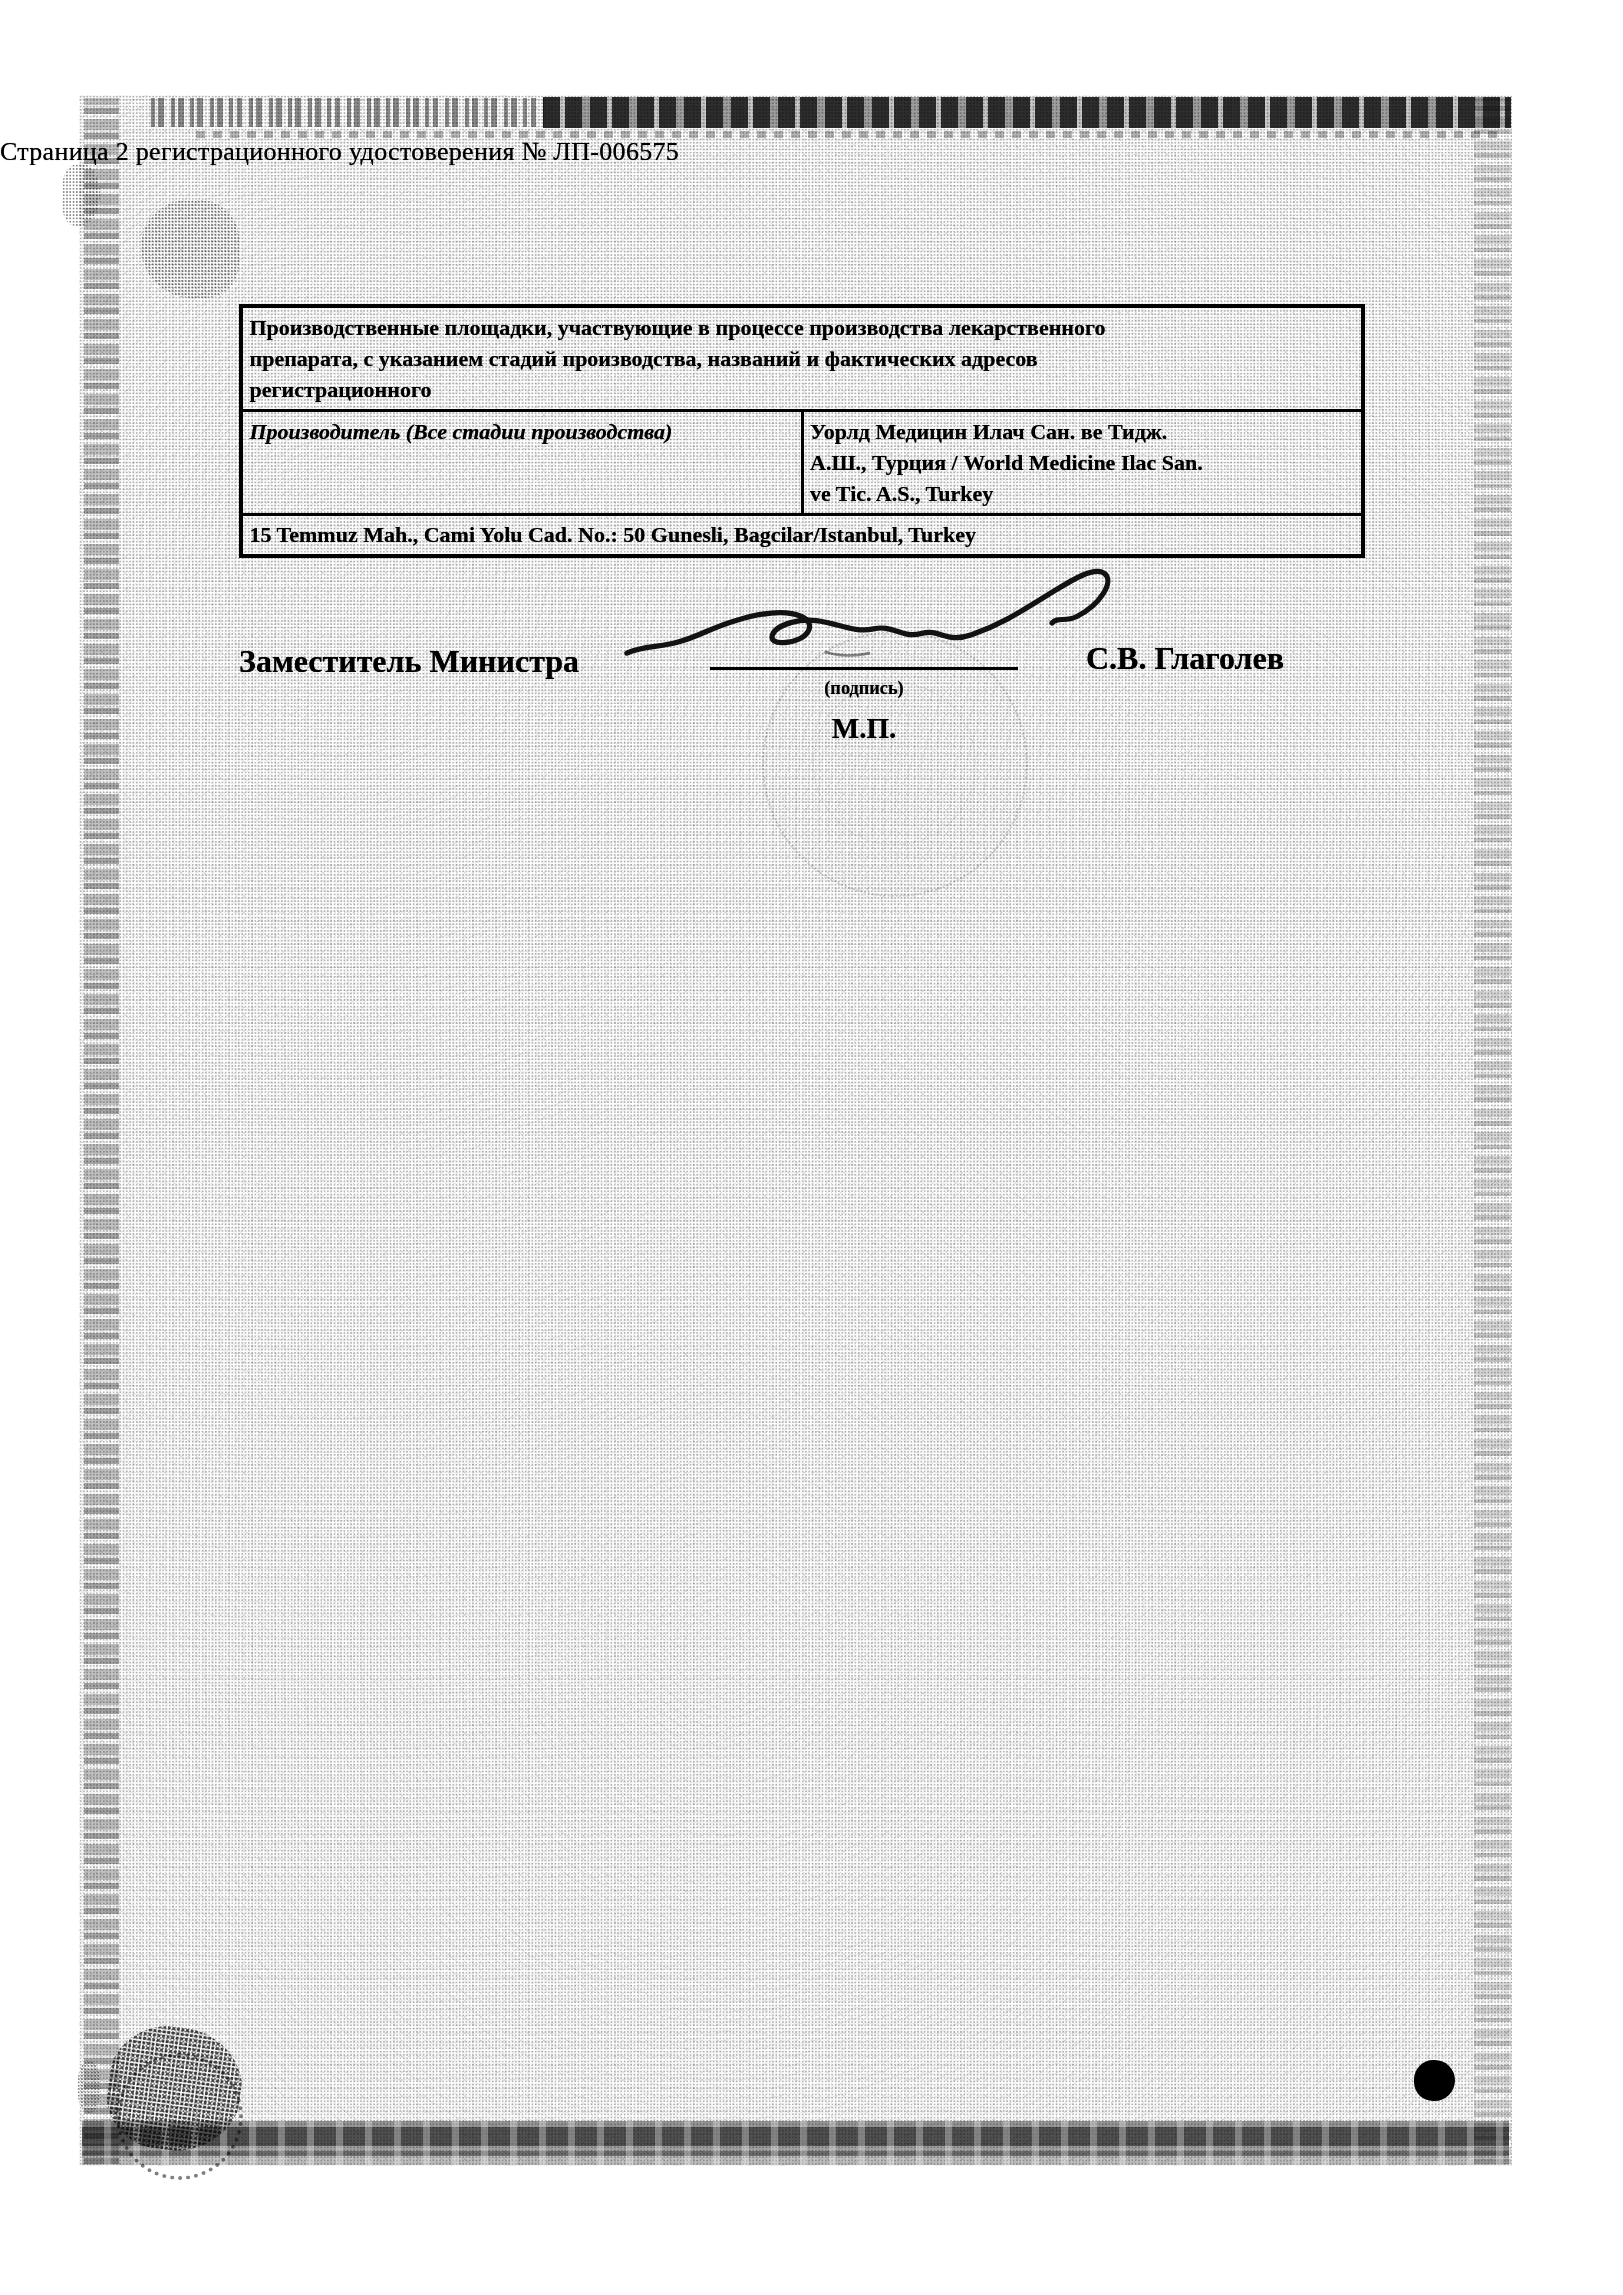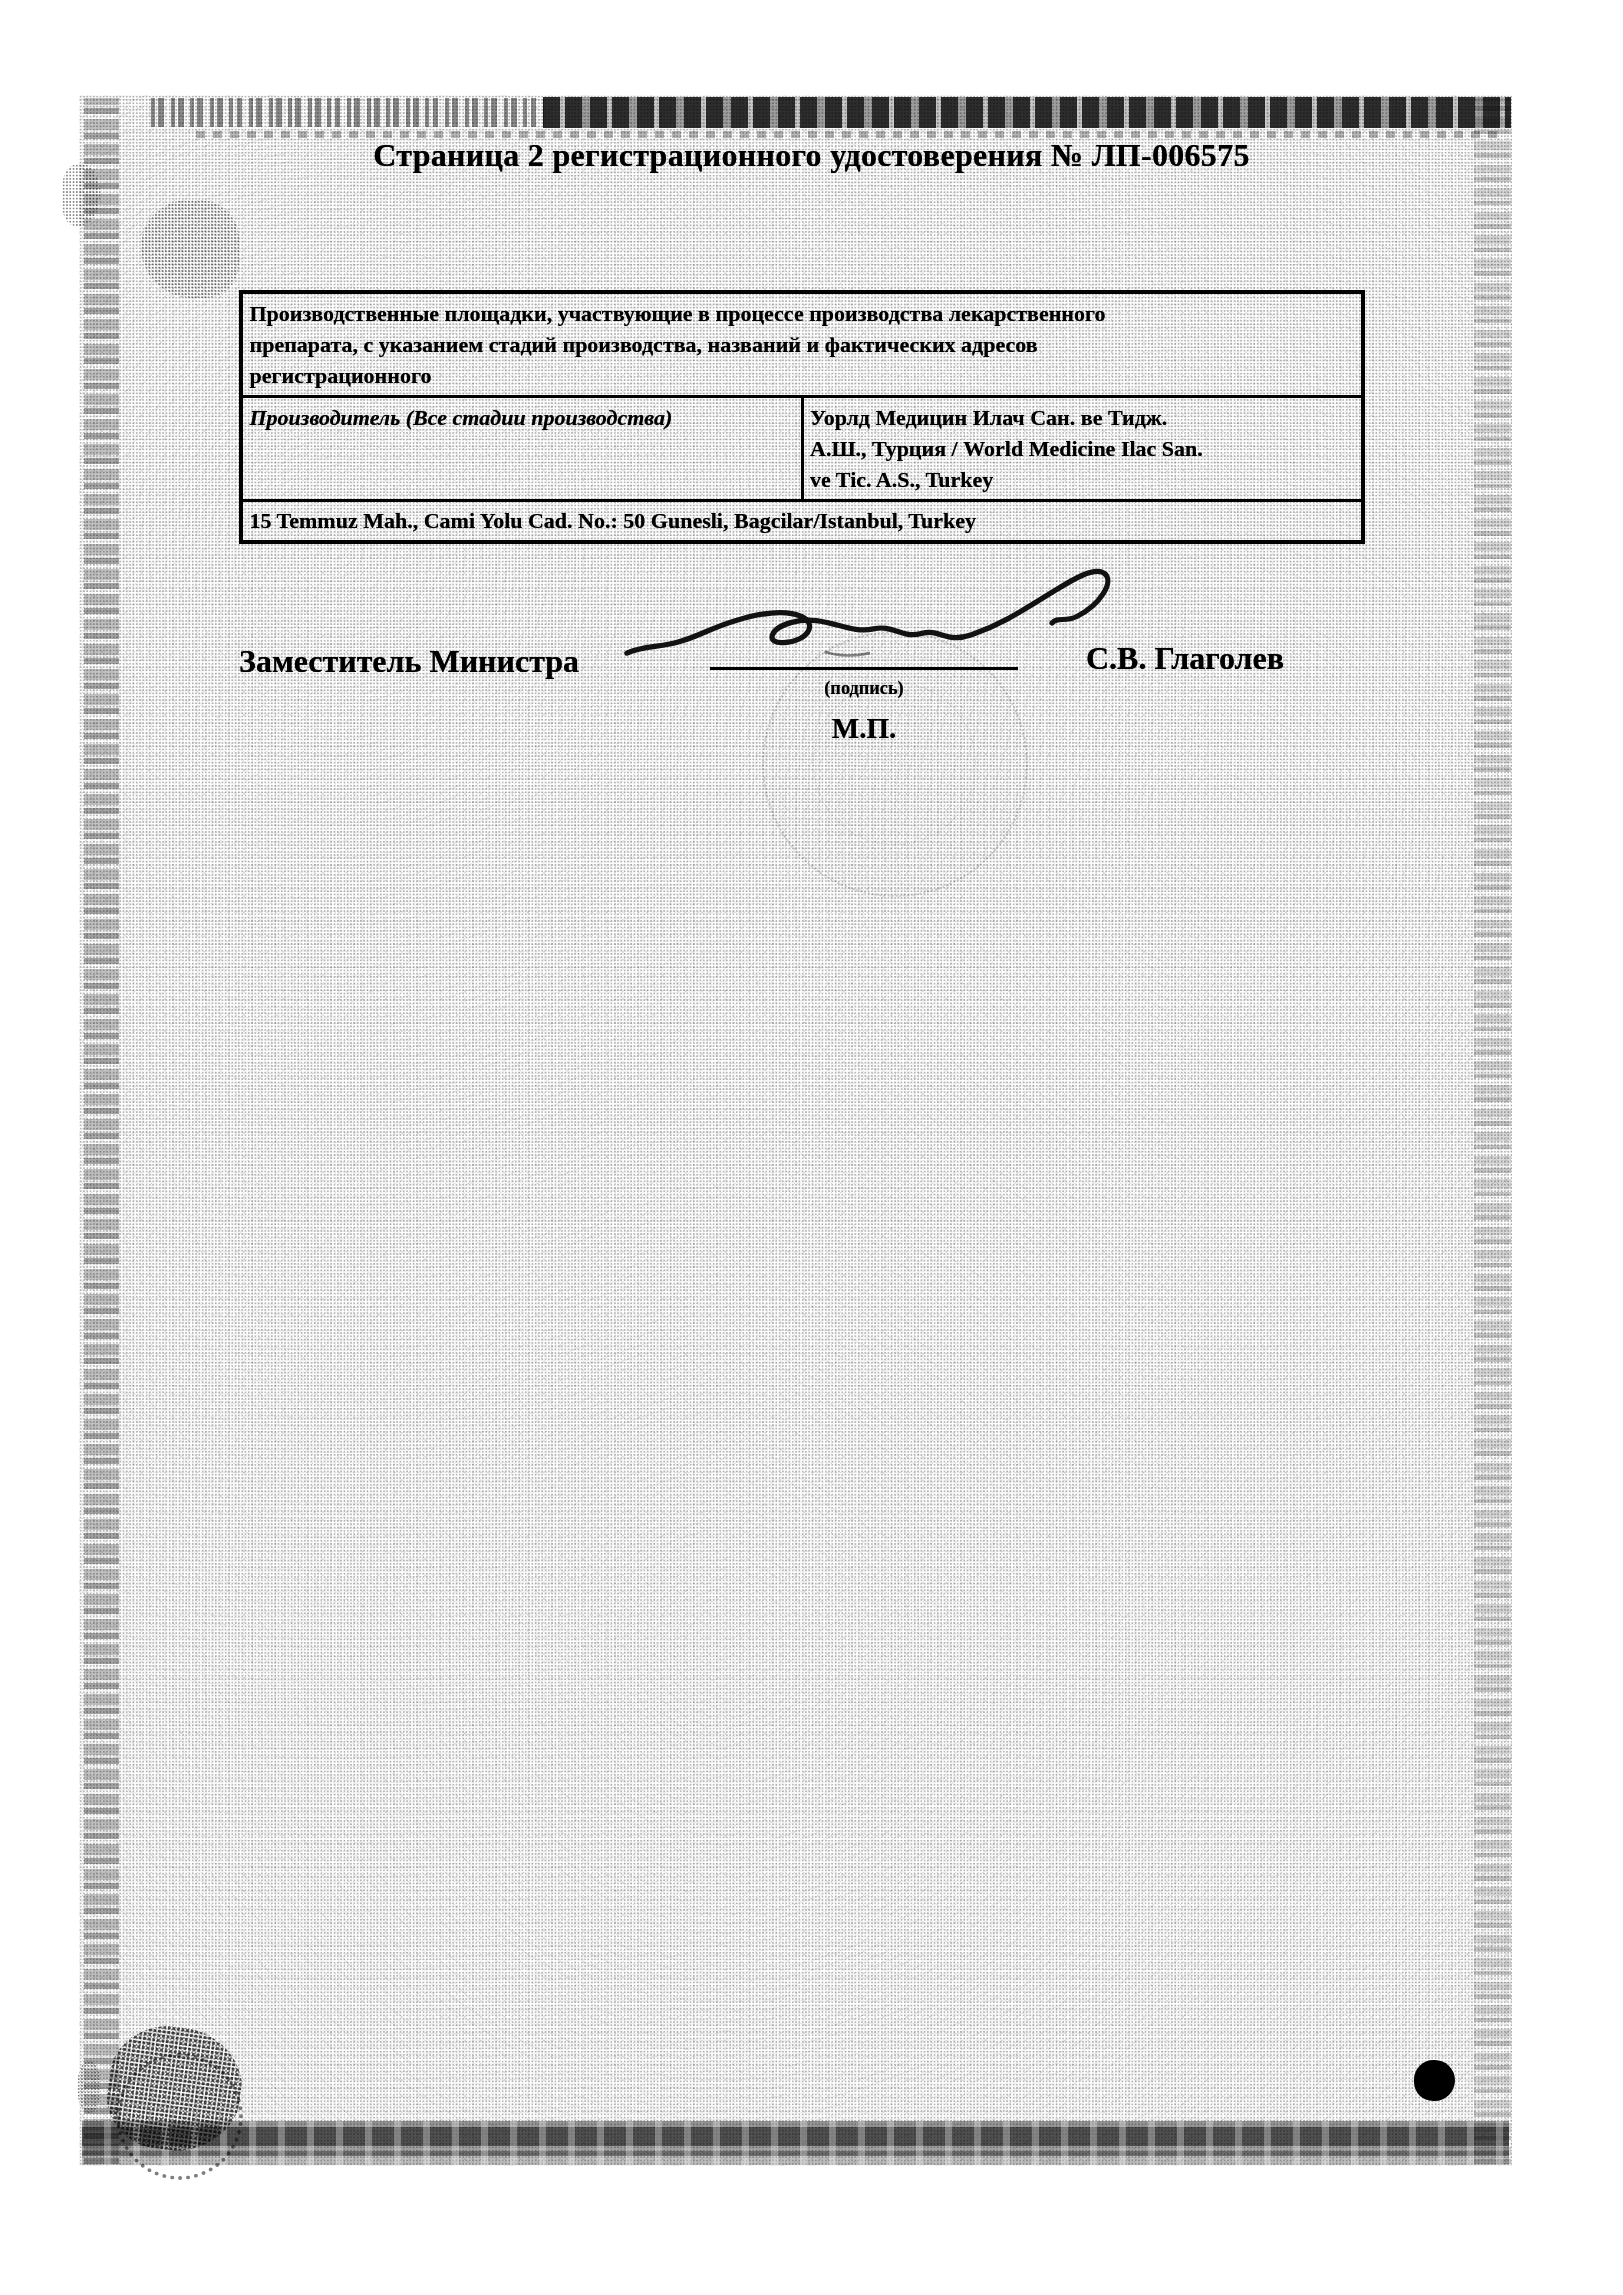--- a/index.html
+++ b/index.html
@@ -50,26 +50,26 @@
     background:repeating-linear-gradient(90deg,transparent 0 22px,rgba(255,255,255,.3) 22px 29px);
   }
   .blob{position:absolute;background:
       radial-gradient(rgba(0,0,0,.55) 1px, transparent 1.3px);
     background-size:3.3px 3.3px;}
   .blob-a{left:62px;top:164px;width:38px;height:62px;border-radius:45% 55% 60% 40%;opacity:.85;}
   .blob-b{left:141px;top:200px;width:98px;height:98px;border-radius:55% 45% 40% 60%;opacity:.8;}
   .blob-c{left:77px;top:2061px;width:23.6px;height:52px;border-radius:50%;opacity:.9;}
   
   .title{
-    position:absolute;left:0;top:137px;width:1623px;text-align:center;
-    font-size:32px;font-weight:bold;letter-spacing:0.3px;text-shadow:0 0 0.7px rgba(0,0,0,.8);
+    position:absolute;left:0;top:137px;width:1623px;text-align:left;
+    font-size:26px;font-weight:normal;letter-spacing:0.3px;text-shadow:0 0 0.7px rgba(0,0,0,.8);
   }
   
   table.prod{
-    position:absolute;left:239px;top:290px;width:1126px;
+    position:absolute;left:239px;top:304px;width:1126px;
     border-collapse:collapse;table-layout:fixed;border:4.6px solid #000;
   }
   table.prod td{
     border:3.3px solid #000;vertical-align:top;padding:3.9px 6.5px;
     font-size:22px;line-height:31px;font-weight:bold;text-shadow:0 0 0.7px rgba(0,0,0,.65);
   }
   td.hdr{height:90px;}
   td.lbl{width:638px;height:92px;font-style:italic;margin-top:15px;}
   td.val{}
   td.addr{height:30px;line-height:26px;}

